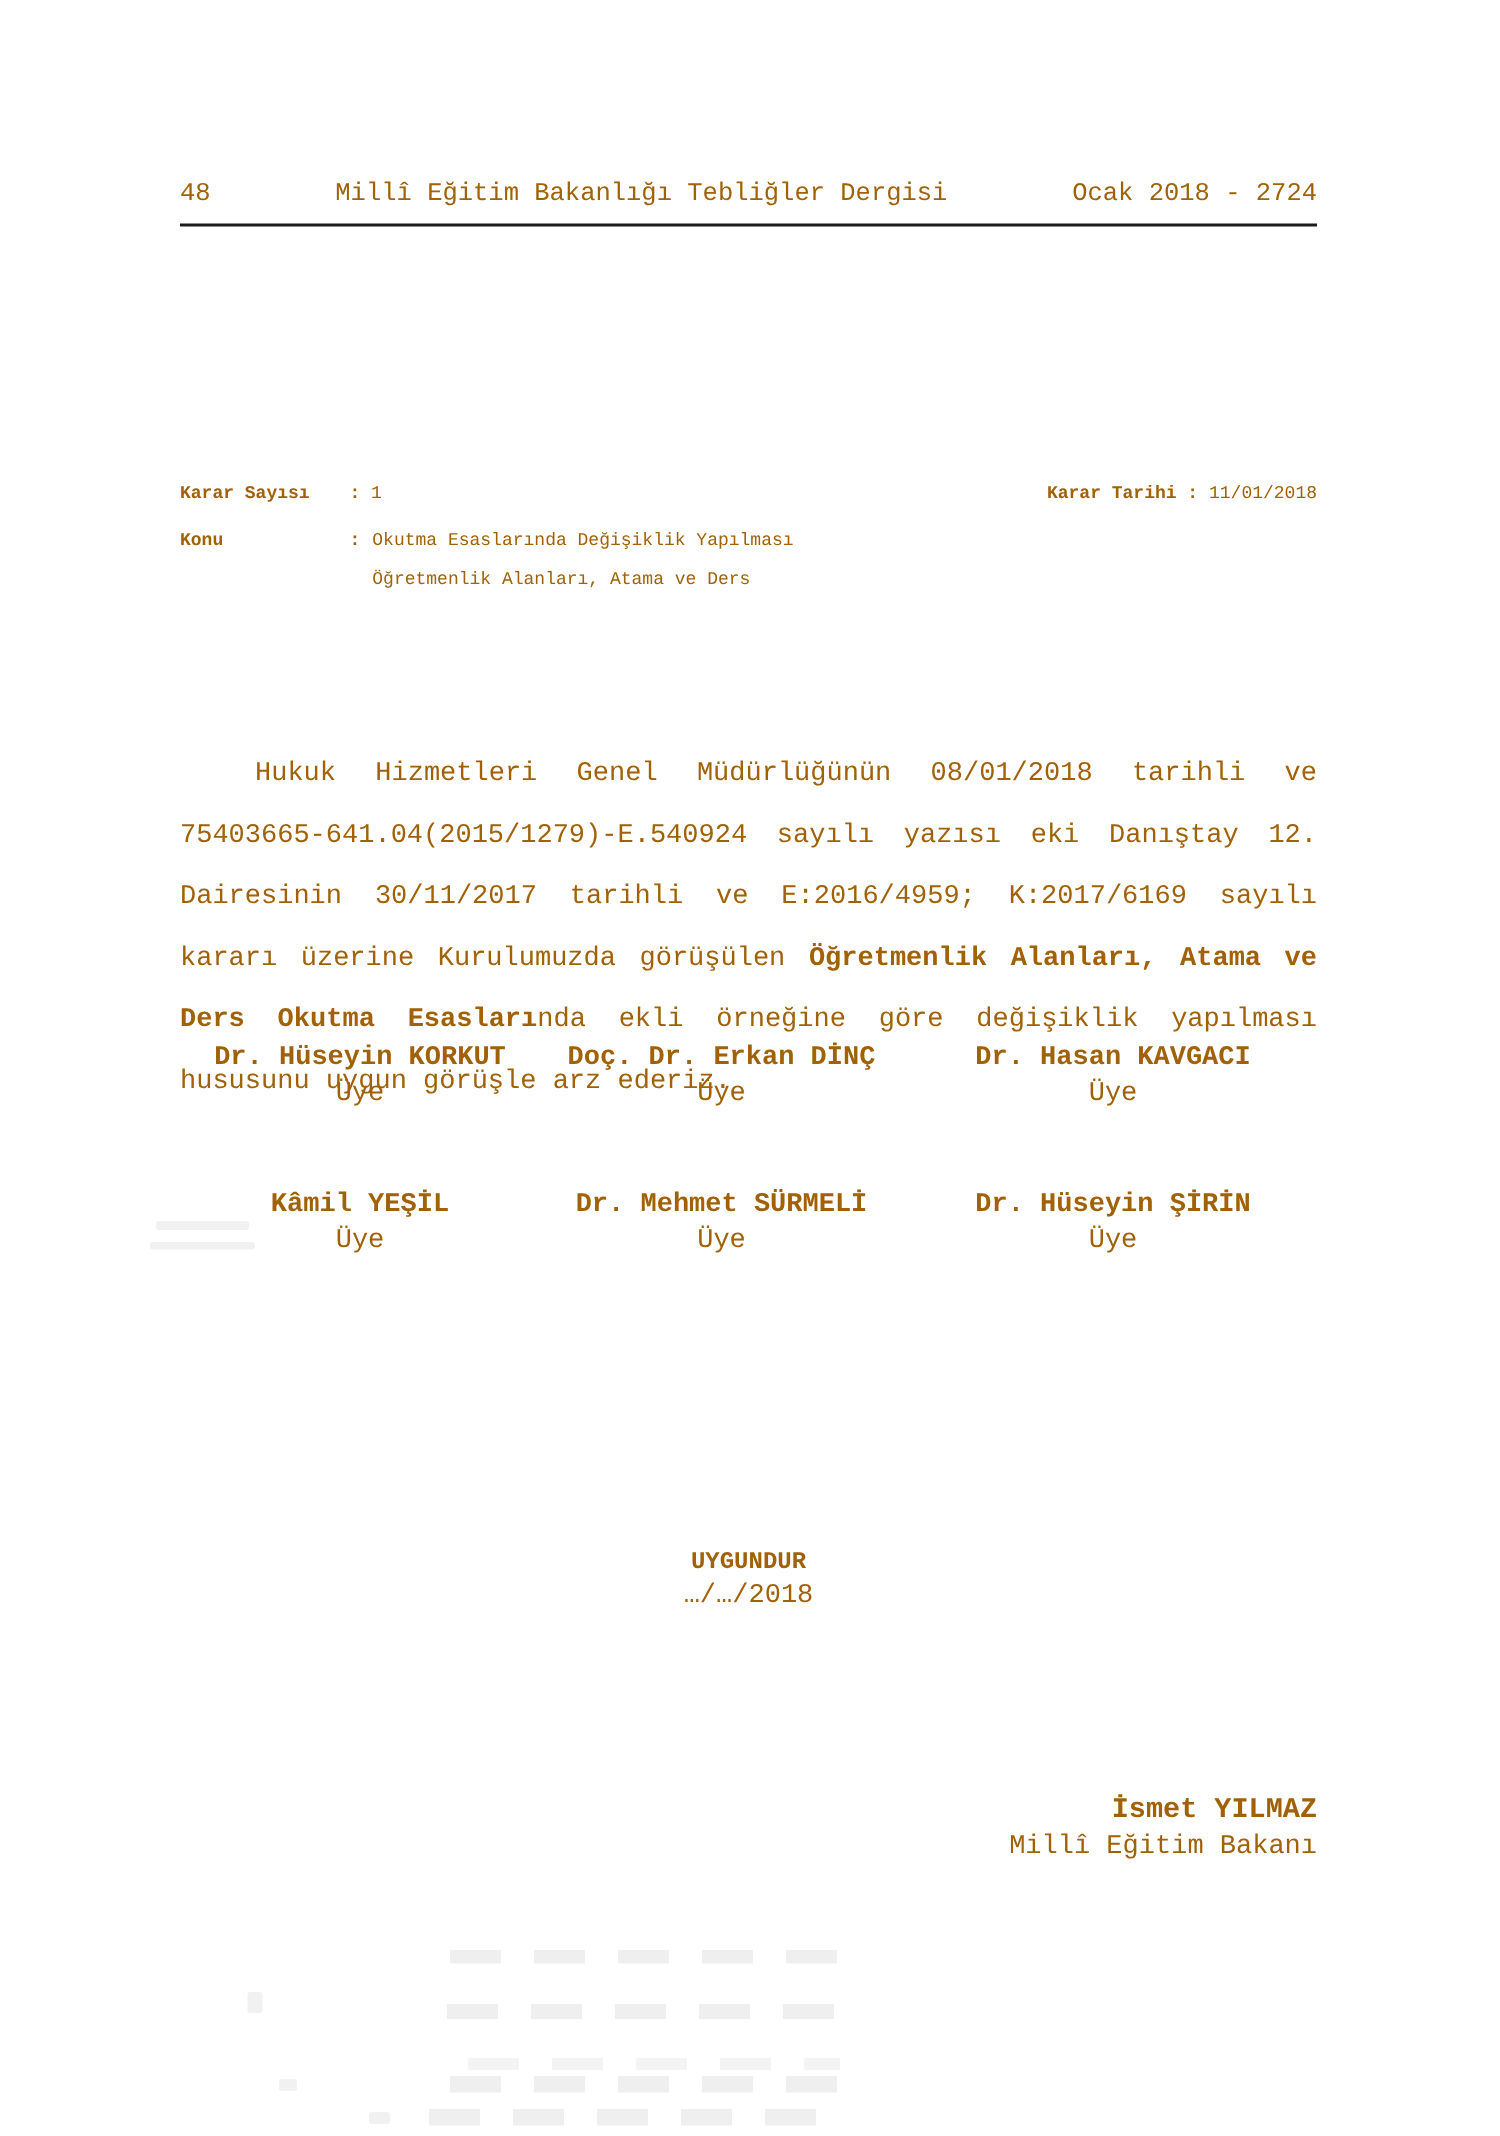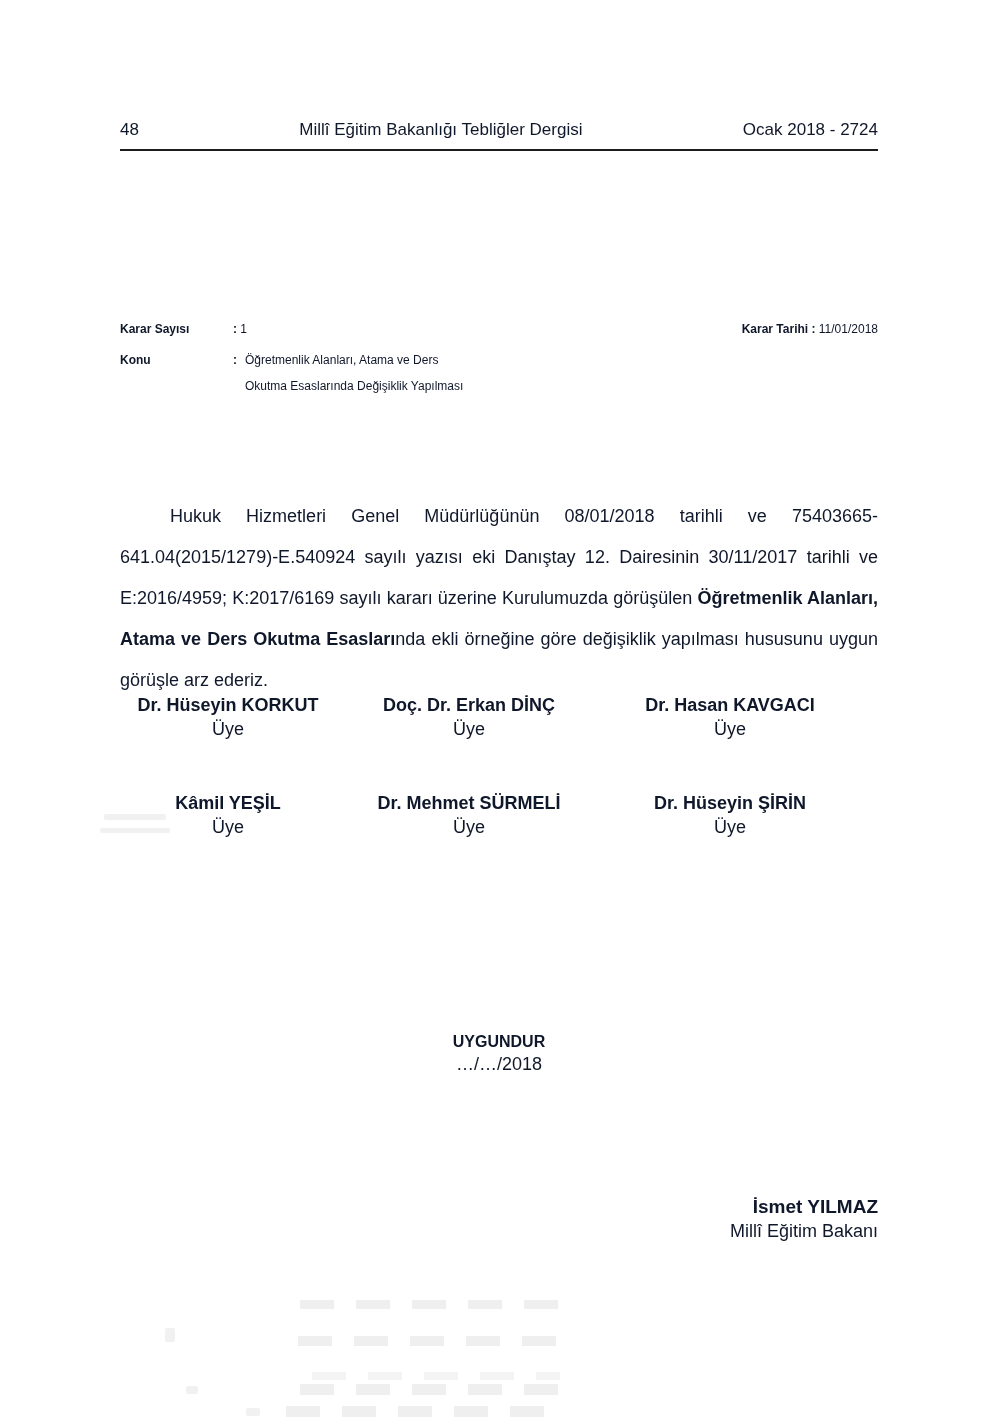--- a/index.html
+++ b/index.html
@@ -1,22 +1,22 @@
 <!DOCTYPE html>
 <html lang="tr"><head>
 <meta charset="utf-8">
 <style>
   html, body { margin: 0; padding: 0; background: #ffffff; }
   .page {
     position: relative;
     width: 1000px;
     height: 1424px;
     background: #ffffff;
-    font-family: Liberation Sans, sans-serif;
-    color: #0f172a;
+    font-family: Liberation Mono, monospace;
+    color: #a16207;
     overflow: hidden;
   }
   
   .doc-header {
     position: absolute;
     top: 119px; left: 120px; width: 758px;
     display: flex; justify-content: space-between; align-items: flex-end;
     font-size: 17px; line-height: 21px;
     padding-bottom: 9px;
     border-bottom: 2px solid #1c1c1c;
@@ -46,21 +46,21 @@
   .konu-colon { font-weight: bold; margin-right: 8px; }
   
   .paragraph {
     position: absolute;
     top: 478px; left: 120px; width: 758px;
     font-size: 18px; line-height: 41px;
     text-align: justify; text-indent: 50px;
   }
   
   .sign-row {
-    position: absolute; left: 108px;
+    position: absolute; left: 120px;
     display: grid; grid-template-columns: 240px 242px 280px;
   }
   .sr1 { top: 693px; }
   .sr2 { top: 791px; }
   .sr3 { top: 890px; }
   .sign-cell { text-align: center; }
   .sign-name { font-size: 18px; font-weight: bold; line-height: 24px; }
   .sign-title { font-size: 18px; line-height: 24px; }
   
   .approval {
@@ -96,22 +96,22 @@
 
   <div class="meta">
     <div class="meta-row1">
       <span><span class="meta-label">Karar Sayısı</span><span class="b">:</span> <span>1</span></span>
       <span><span class="b">Karar Tarihi :</span> <span>11/01/2018</span></span>
     </div>
     <div class="konu-row">
       <span class="meta-label">Konu</span>
       <span class="konu-colon">:</span>
       <span>
+        <div>Okutma Esaslarında Değişiklik Yapılması</div>
         <div>Öğretmenlik Alanları, Atama ve Ders</div>
-        <div>Okutma Esaslarında Değişiklik Yapılması</div>
       </span>
     </div>
   </div>
 
   <p class="paragraph"><span>Hukuk Hizmetleri Genel Müdürlüğünün 08/01/2018 tarihli ve 75403665-641.04(2015/1279)-E.540924 sayılı yazısı eki Danıştay 12. Dairesinin 30/11/2017 tarihli ve E:2016/4959; K:2017/6169 sayılı kararı üzerine Kurulumuzda görüşülen </span><span class="b">Öğretmenlik Alanları, Atama ve Ders Okutma Esasları</span><span>nda ekli örneğine göre değişiklik yapılması hususunu uygun görüşle arz ederiz.</span></p>
 
   <div class="sign-row sr1">
     <div class="sign-cell">
       <div class="sign-name">Dr. Hüseyin KORKUT</div>
       <div class="sign-title">Üye</div>

